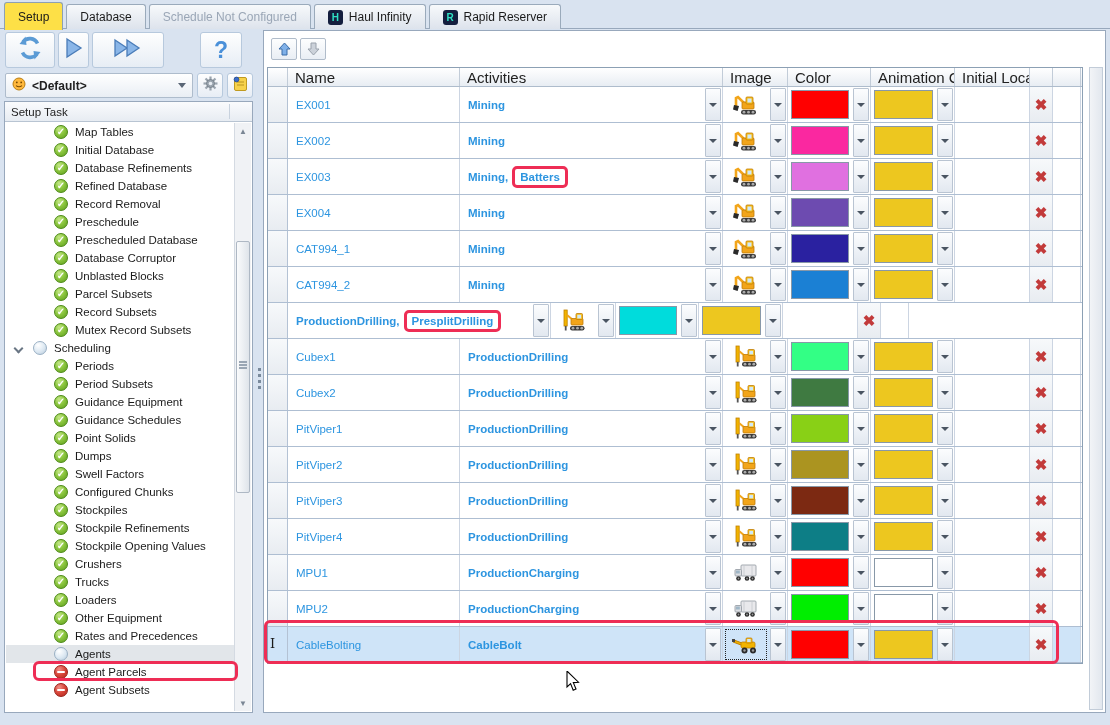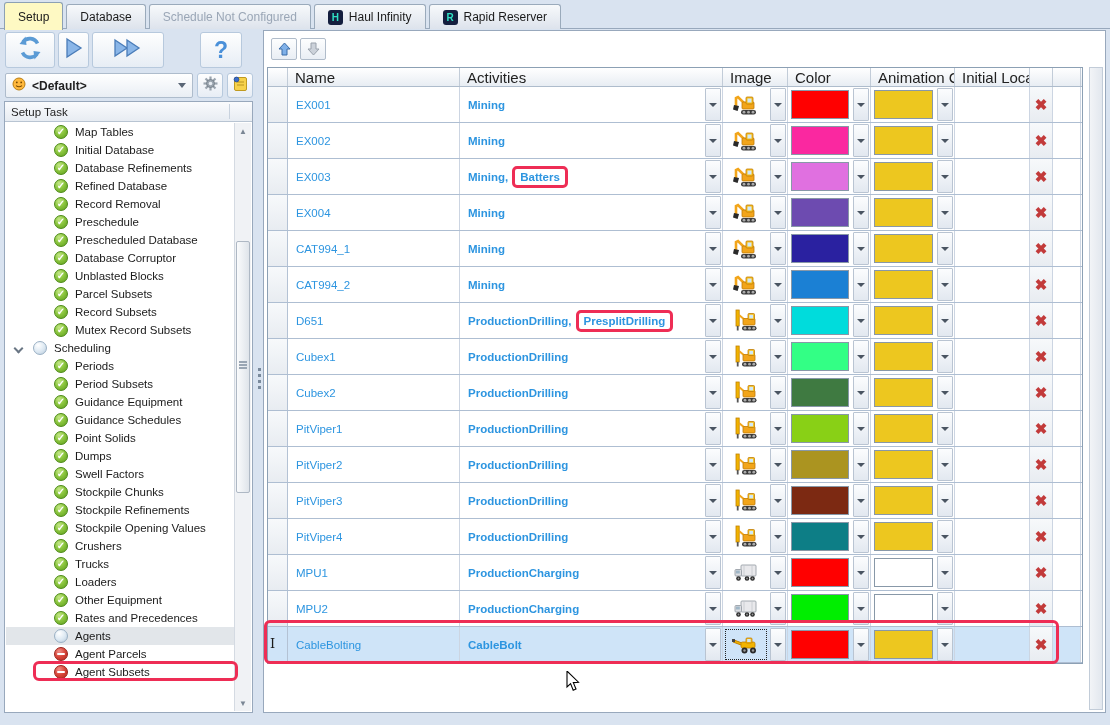--- a/index.html
+++ b/index.html
@@ -7,21 +7,21 @@
     font-family:"Liberation Sans", sans-serif; background:#d9e3f0; }
 
   
   #tabstrip { position:absolute; left:0; top:0; width:1110px; height:29px; }
   #tabstrip::after { content:""; position:absolute; left:0; right:0; bottom:0; height:1px; background:#98a8bc; }
   #tabbar { position:absolute; left:4px; bottom:0; display:flex; align-items:flex-end; }
   .tab { display:inline-flex; align-items:center; gap:6px; height:25px; padding:0 13px;
     border:1px solid #9aaabb; border-bottom:none; border-radius:3px 3px 0 0;
     background:linear-gradient(#f7f9fb,#dde3ec); font-size:12px; color:#1a1a1a;
     margin-right:3px; position:relative; z-index:1; }
-  .tab.active { background:#fef9c3; height:28px; z-index:3; margin-bottom:-1px; border-color:#8ca0b4; }
+  .tab.active { background:#fde047; height:28px; z-index:3; margin-bottom:-1px; border-color:#8ca0b4; }
   .tab.disabled { color:#9aa6b6; }
   .tabicon { width:15px; height:15px; background:#141e3e; border-radius:3px; color:#2fe0c4;
     font-size:10px; font-weight:bold; display:flex; align-items:center; justify-content:center; }
 
   
   .toolbtn { position:absolute; border:1px solid #b7c9dd; border-radius:3px;
     background:linear-gradient(#fefefe,#e7edf5); display:flex; align-items:center; justify-content:center; }
   #dd-scenario { position:absolute; left:5px; top:73px; width:188px; height:25px;
     border:1px solid #aebccc; border-radius:2px; background:linear-gradient(#ffffff,#e9eef4);
     display:flex; align-items:center; padding:0 6px; gap:6px; font-size:12px; font-weight:bold; color:#222; }
@@ -277,21 +277,25 @@
       <div class="trow t-ind2">
         <div class="ticon check"></div>
         <div class="tlabel">Dumps</div>
       </div>
       <div class="trow t-ind2">
         <div class="ticon check"></div>
         <div class="tlabel">Swell Factors</div>
       </div>
       <div class="trow t-ind2">
         <div class="ticon check"></div>
-        <div class="tlabel">Stockpile Chunks</div>
+        <div class="tlabel">Configured Chunks</div>
+      </div>
+      <div class="trow t-ind2">
+        <div class="ticon check"></div>
+        <div class="tlabel">Stockpiles</div>
       </div>
       <div class="trow t-ind2">
         <div class="ticon check"></div>
         <div class="tlabel">Stockpile Refinements</div>
       </div>
       <div class="trow t-ind2">
         <div class="ticon check"></div>
         <div class="tlabel">Stockpile Opening Values</div>
       </div>
       <div class="trow t-ind2">
@@ -595,21 +599,20 @@
               <div class="swatch" style="background: rgb(237, 199, 31);"></div>
             </div>
             <div class="dd"></div>
           </div>
           <div class="cell" style="width: 75px;"></div>
           <div class="cell del" style="width: 23px;">✖</div>
           <div class="cell" style="width: 28px;"></div>
         </div>
         <div class="grow">
           <div class="cell ind" style="width: 20px;"></div>
-          <div class="cell name" style="width: 172px;">D651</div>
           <div class="cell" style="width: 263px;">
             <div class="atext"><div class="apart">ProductionDrilling,</div><div class="apart redbox">PresplitDrilling</div></div>
             <div class="dd"></div>
           </div>
           <div class="cell" style="width: 65px;">
             <div class="imgbox">
               <svg width="30" height="24" viewBox="0 0 30 24">
                 <rect x="5" y="1" width="3.2" height="16" fill="#f2b400" stroke="#c08000" stroke-width="0.8"></rect>
                 <rect x="5.8" y="17" width="1.8" height="4.5" fill="#555"></rect>
                 <path d="M8 6 L14 11" stroke="#f2a51a" stroke-width="2"></path>

